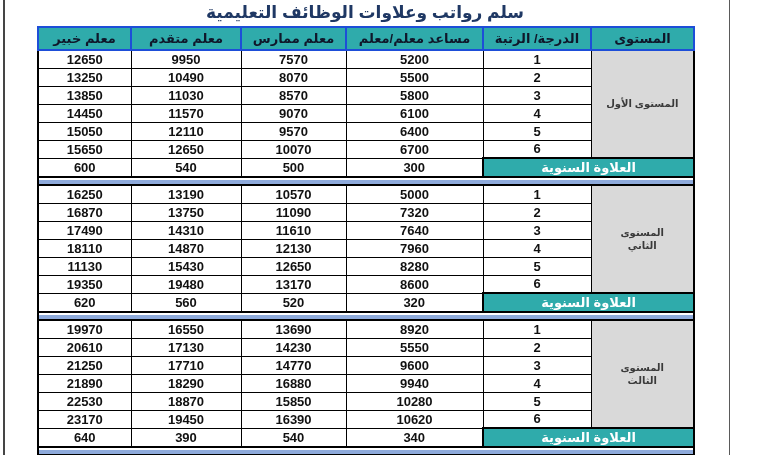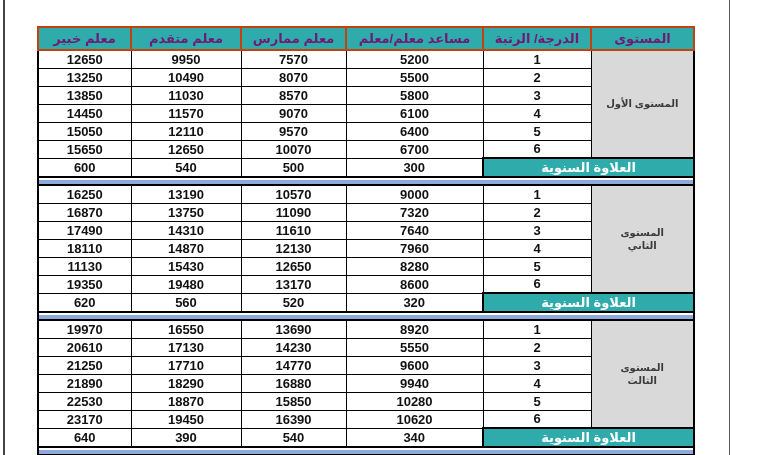--- a/index.html
+++ b/index.html
@@ -17,21 +17,21 @@
   table.sal{
     position:absolute;top:26px;left:37px;width:656px;
     border-collapse:collapse;table-layout:fixed;direction:rtl;
     border:2px solid #000;
   }
   th,td{
     border:1px solid #000;text-align:center;vertical-align:middle;padding:0;
     overflow:hidden;font-size:13px;font-weight:bold;color:#111;
   }
   thead th{
-    background:var(--teal,#2FABAB);color:#701a75;height:21px;border:2px solid #c2410c;
+    background:var(--teal,#2FABAB);color:#0f172a;height:21px;border:2px solid #1d4ed8;
   }
   tr.r{height:18px;}
   td.lvl{
     background:var(--gray,#D9D9D9);color:#3a3a3a;font-size:10px;
     white-space:pre-line;line-height:1.35;
   }
   tr.allow{height:19px;}
   tr.allow td{border-bottom:2px solid #000;}
   td.al{
     background:var(--teal,#2FABAB);color:#fff;border:2px solid #000;margin-top:40px;
@@ -40,20 +40,21 @@
   tr.sep td{background:#fff;border:2px solid #000;padding:0;}
   .stripe{height:4px;margin:1px 0 0 0;background:var(--blue,#8EAADB);}
 </style>
 </head>
 <body>
 
 <div class="page">
   <div class="page-edge left"></div>
   <div class="page-edge right"></div>
 
+  <div class="doc-title">سلم رواتب وعلاوات الوظائف التعليمية</div>
 
   <table class="sal">
     <colgroup>
       <col style="width:103px">
         <col style="width:108px">
         <col style="width:137px">
       <col style="width:105px">
         <col style="width:110px">
         <col style="width:93px">
     </colgroup>
@@ -126,21 +127,21 @@
             <div class="stripe"></div>
           </td>
         </tr>
     </tbody>
 
     <tbody>
       <tr class="r">
         <td class="lvl" rowspan="6">المستوى
 الثاني</td>
         <td>1</td>
-        <td>9000</td>
+        <td>5000</td>
         <td>10570</td>
         <td>13190</td>
         <td>16250</td>
       </tr>
       <tr class="r">
           <td>2</td>
           <td>7320</td>
           <td>11090</td>
           <td>13750</td>
           <td>16870</td>

